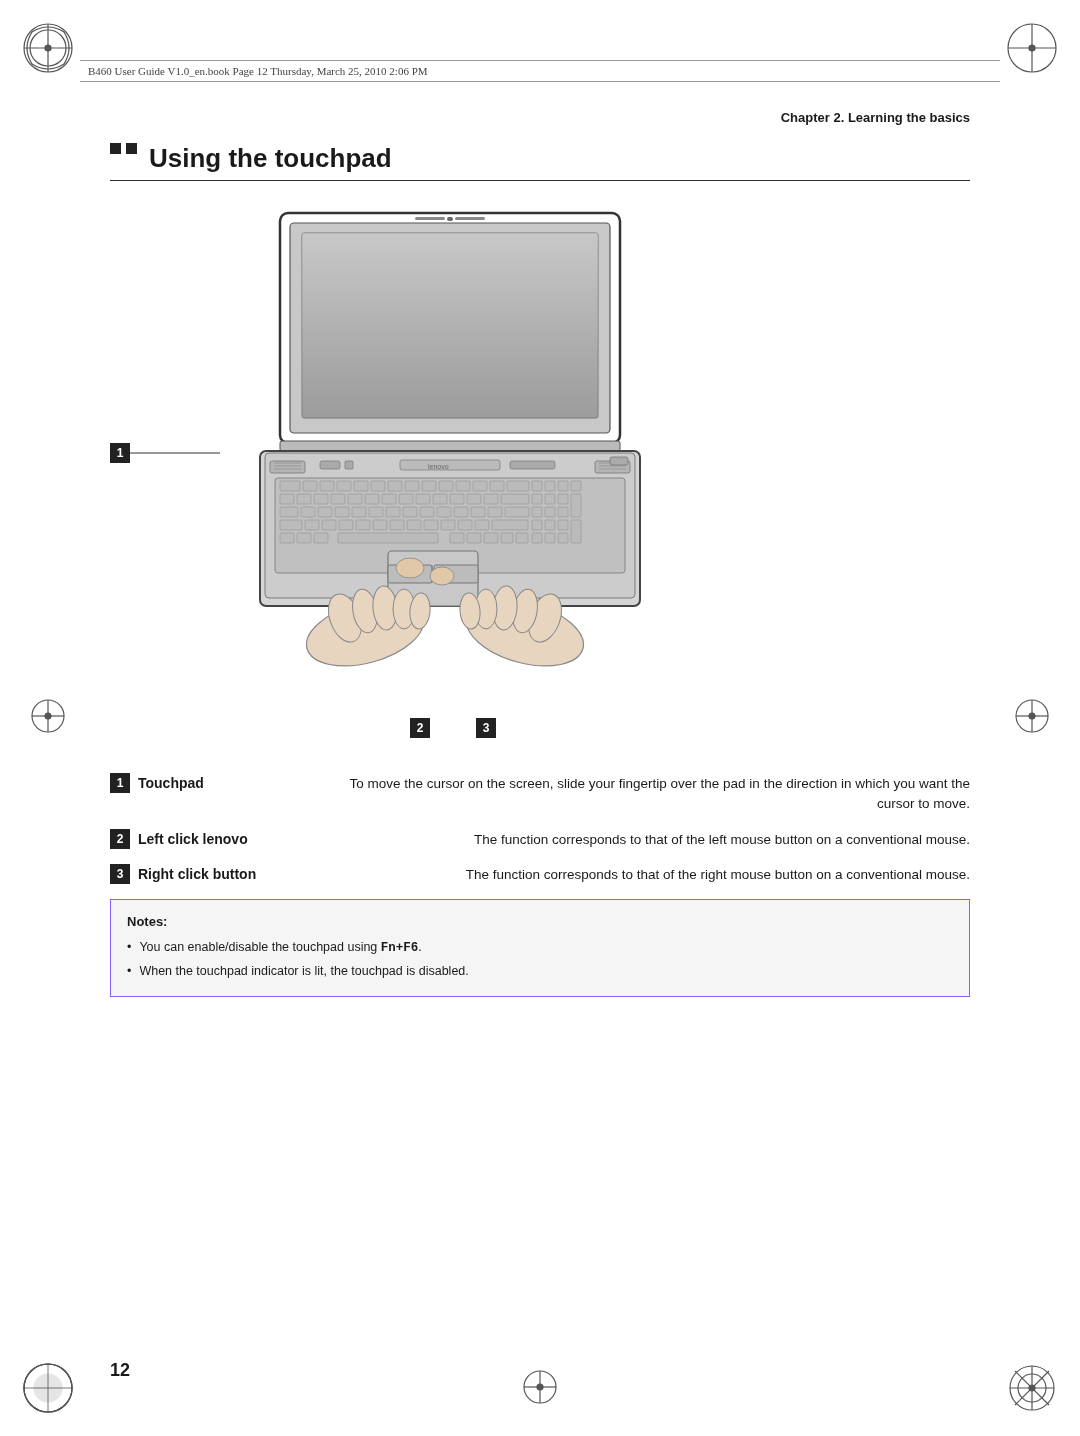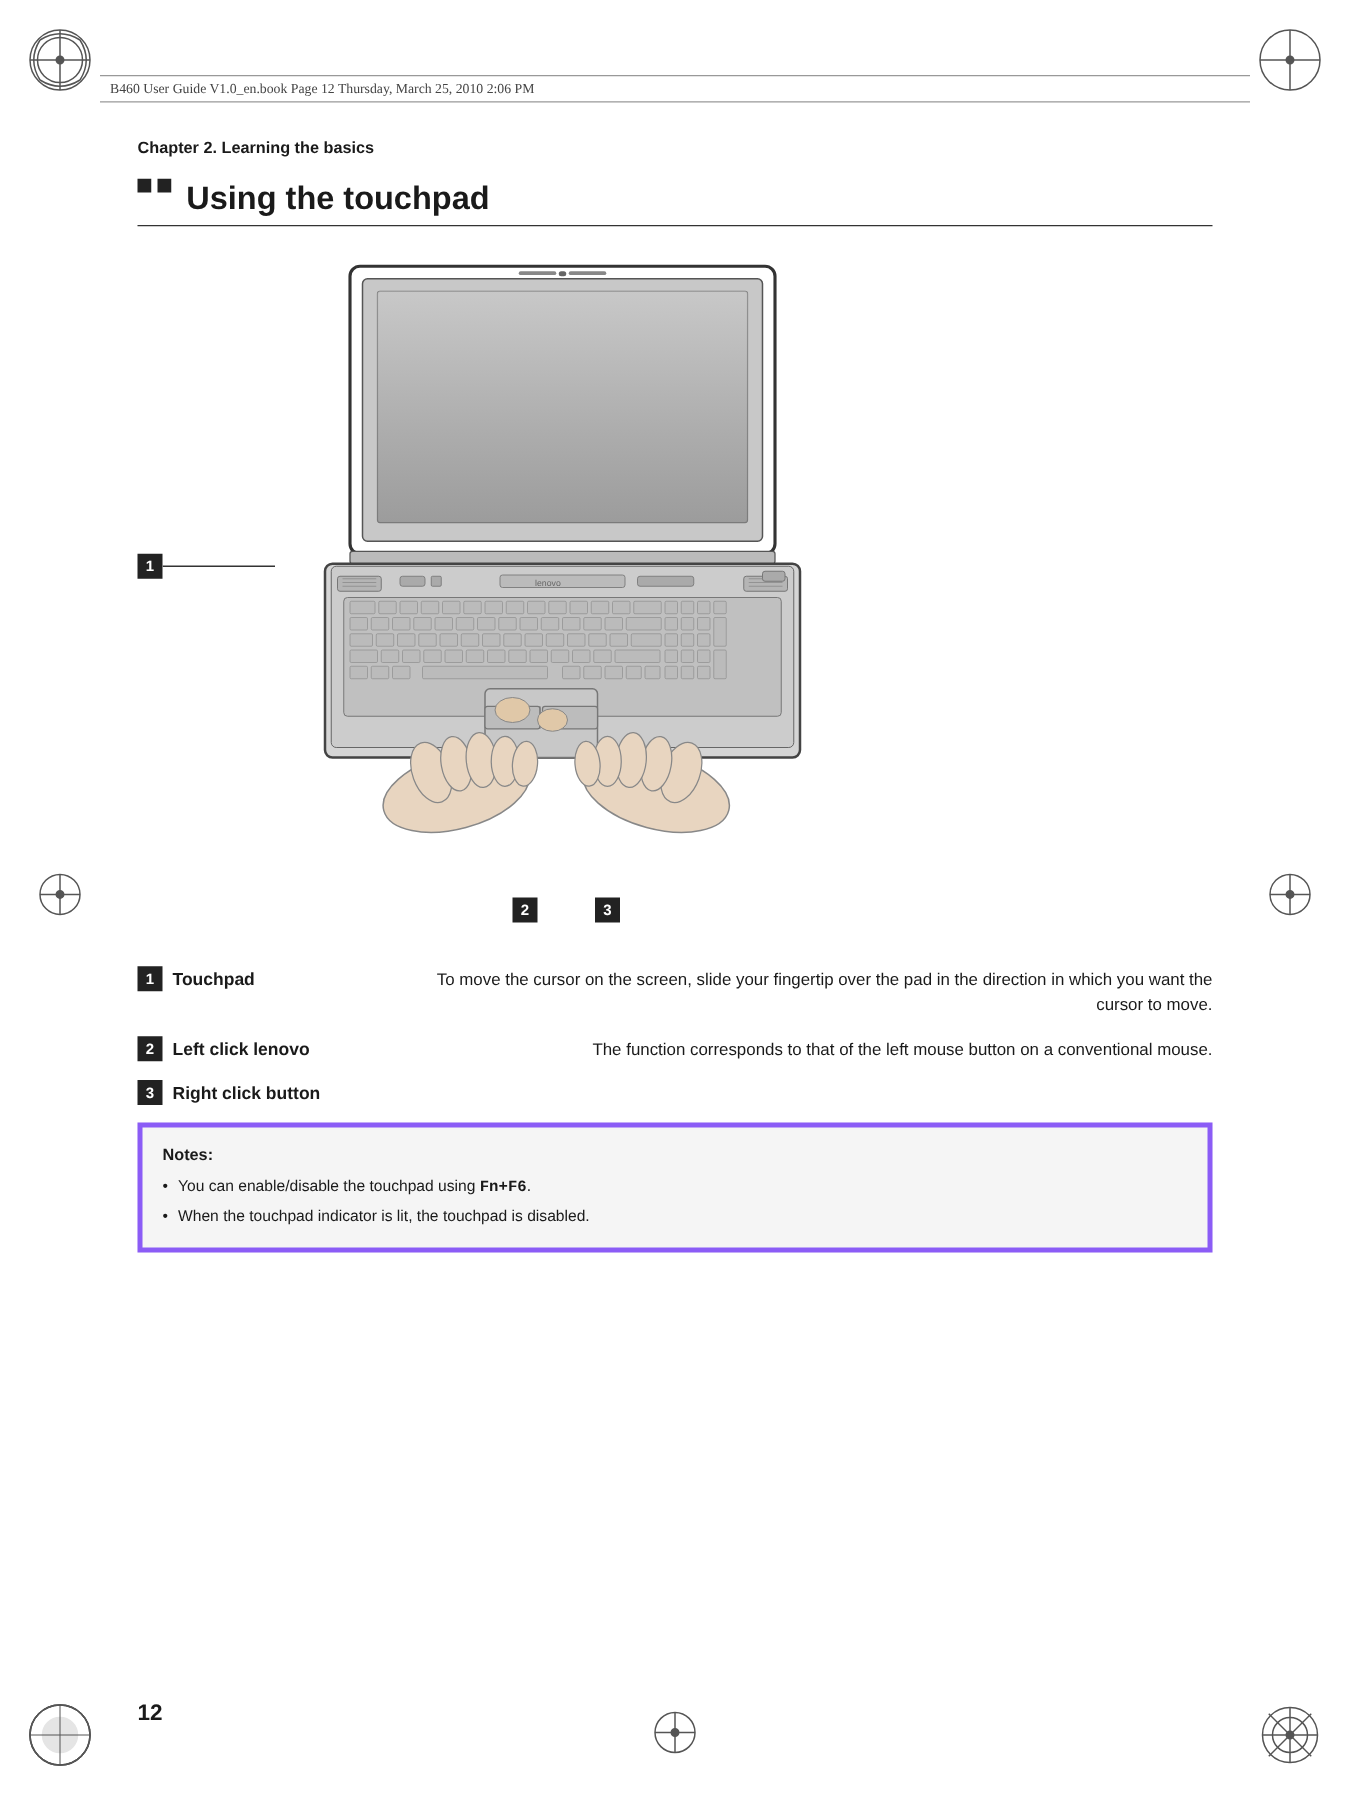--- a/index.html
+++ b/index.html
@@ -55,20 +55,21 @@
       left: 110px;
       right: 110px;
       bottom: 100px;
     }
 
     .chapter-heading {
       font-size: 13px;
       font-weight: bold;
       margin-bottom: 18px;
       font-family: Arial, sans-serif;
+      text-align: right;
     }
 
     .section-title {
       display: flex;
       margin-bottom: 22px;
       border-bottom: 1.5px solid #333;
       padding-bottom: 6px;
     }
 
     .section-dots {
@@ -147,21 +148,21 @@
     .desc-text {
       font-size: 13.5px;
       line-height: 1.5;
       font-family: Arial, sans-serif;
       padding-top: 1px;
       text-align: right;
     }
 
     
     .notes-box {
-      border: 4px solid #8b5cf6;
+      border: 1px solid #8b5cf6;
       background: #f5f5f5;
       padding: 12px 16px;
       font-size: 12.5px;
       font-family: Arial, sans-serif;
       line-height: 1.6;
     }
 
     .notes-title {
       font-weight: bold;
       margin-bottom: 4px;
@@ -489,20 +490,21 @@
         <span>Left click lenovo</span>
       </div>
       <div class="desc-text">The function corresponds to that of the left mouse button on a conventional mouse.</div>
     </div>
 
     <div class="desc-row">
       <div class="desc-label">
         <div class="desc-num">3</div>
         <span>Right click button</span>
       </div>
+      <div class="desc-text">The function corresponds to that of the right mouse button on a conventional mouse.</div>
     </div>
 
     <div class="notes-box">
       <div class="notes-title">Notes:</div>
       <div class="notes-item">
         <span class="notes-bullet">•</span>
         <span>You can enable/disable the touchpad using <kbd>Fn+F6</kbd>.</span>
       </div>
       <div class="notes-item">
         <span class="notes-bullet">•</span>

